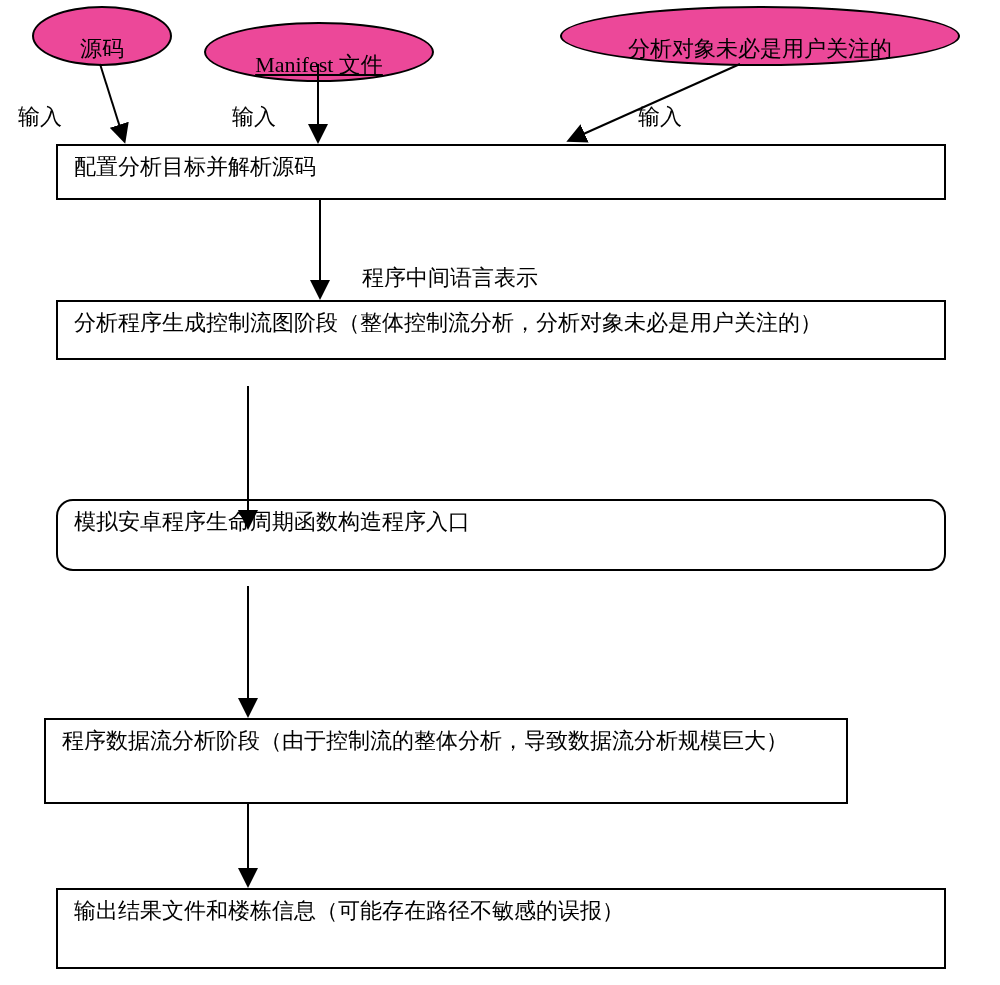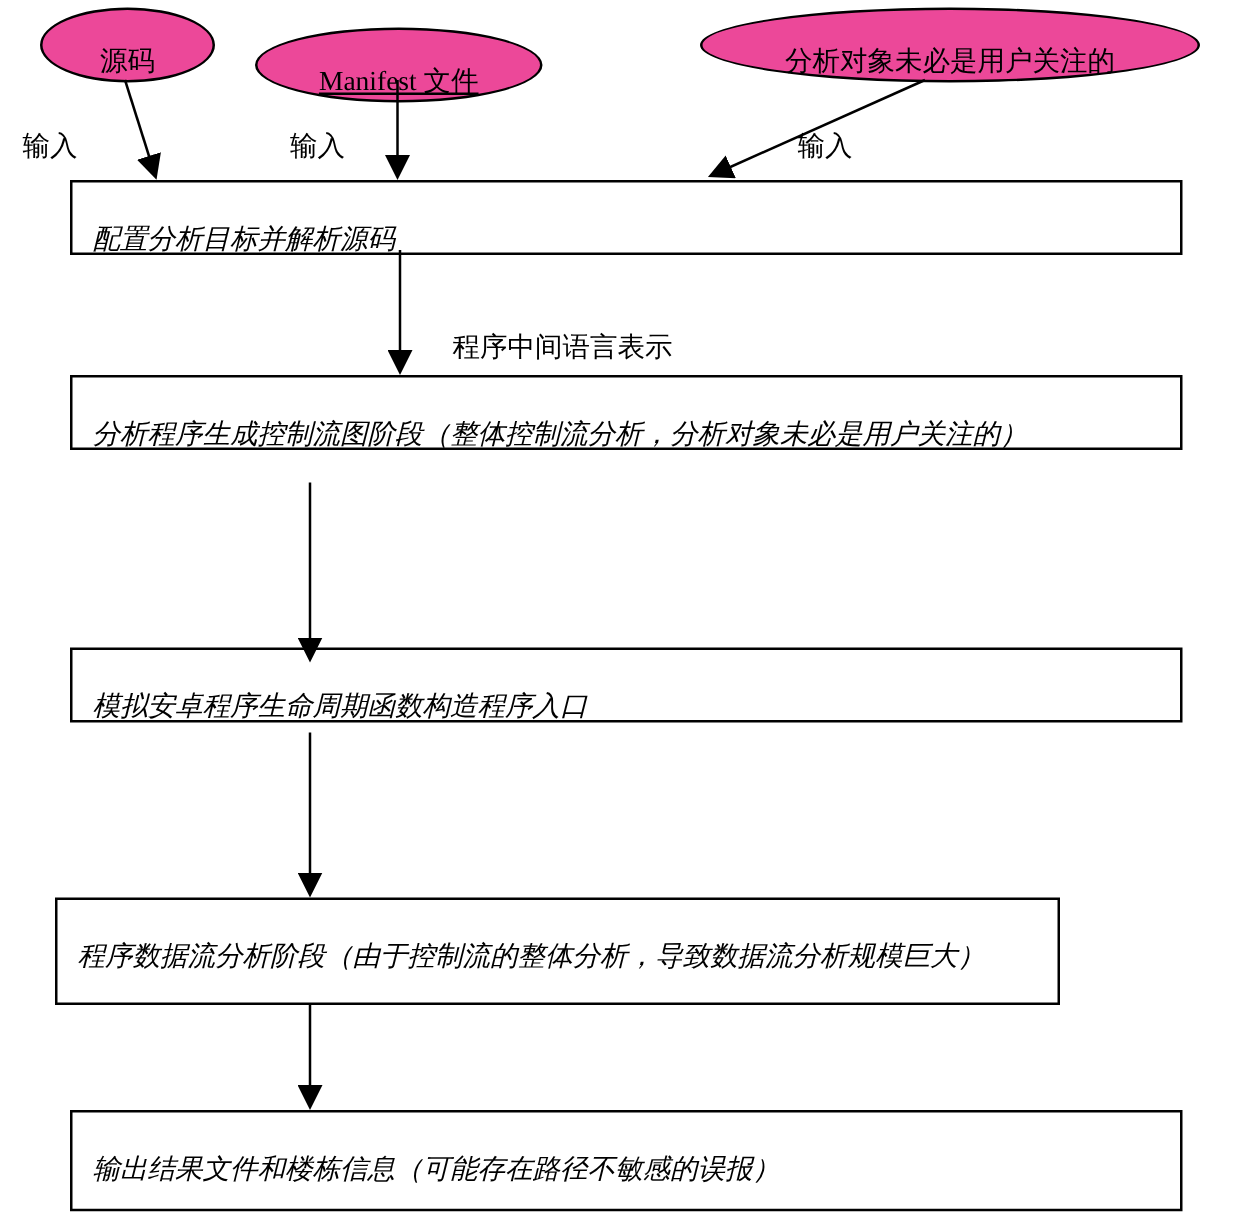--- a/index.html
+++ b/index.html
@@ -19,26 +19,25 @@
     display: flex;
     align-items: flex-end;
     justify-content: center;
     text-align: center;
     font-size: 22px;
     background: #ec4899;
   }
   .rect {
     position: absolute;
     border: 2px solid #000;
-    padding: 28px 16px;
+    padding: 4px 16px;
     font-size: 22px;
     line-height: 1.5;
     background: #fff;
     text-align: left;
-    font-style: italic;
   }
   .label {
     position: absolute;
     font-size: 22px;
     white-space: nowrap;
   }
   svg.arrows {
     position: absolute;
     top: 0; left: 0;
     width: 1000px;
@@ -70,21 +69,21 @@
 <div class="rect" style="left:56px; top:144px; width:890px; height:56px;">
   <span>配置分析目标并解析源码</span>
 </div>
 
 <div class="label" style="left:362px; top:238px;margin-top:25px;">程序中间语言表示</div>
 
 <div class="rect" style="left:56px; top:300px; width:890px; height:60px;">
   <span>分析程序生成控制流图阶段（整体控制流分析，分析对象未必是用户关注的）</span>
 </div>
 
-<div class="rect" style="left:56px; top:518px; width:890px; height:56px;">
+<div class="rect" style="left:56px; top:499px; width:890px; height:72px;border-radius:17px;">
   <span>模拟安卓程序生命周期函数构造程序入口</span>
 </div>
 
 <div class="rect" style="left:44px; top:718px; width:804px; height:86px;">
   <span>程序数据流分析阶段（由于控制流的整体分析，导致数据流分析规模巨大）</span>
 </div>
 
 <div class="rect" style="left:56px; top:888px; width:890px; height:81px;">
   <span>输出结果文件和楼栋信息（可能存在路径不敏感的误报）</span>
 </div>

